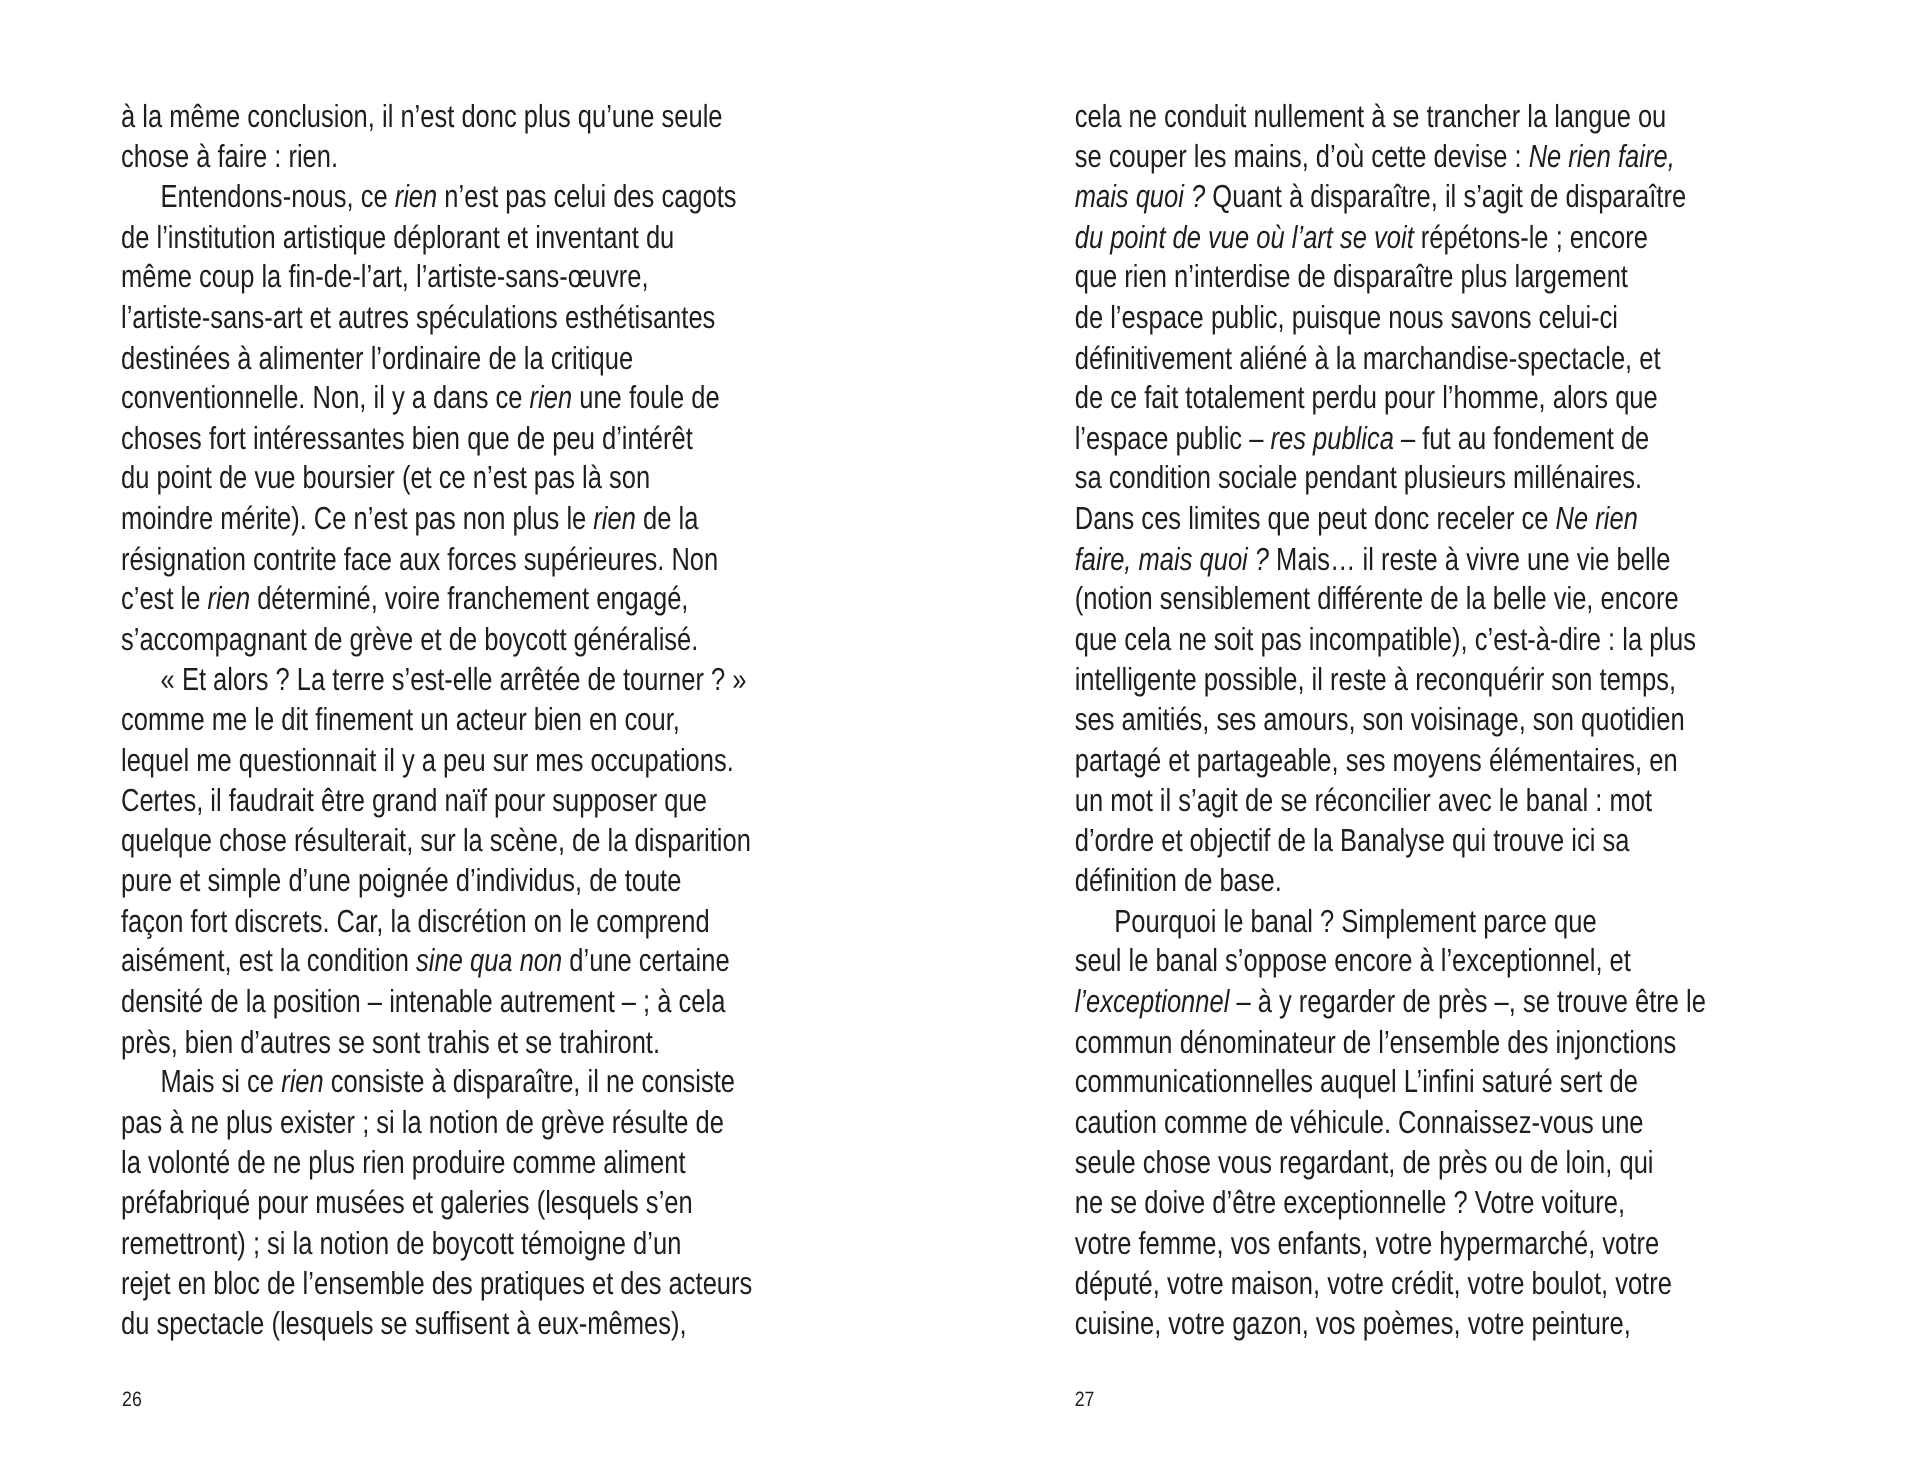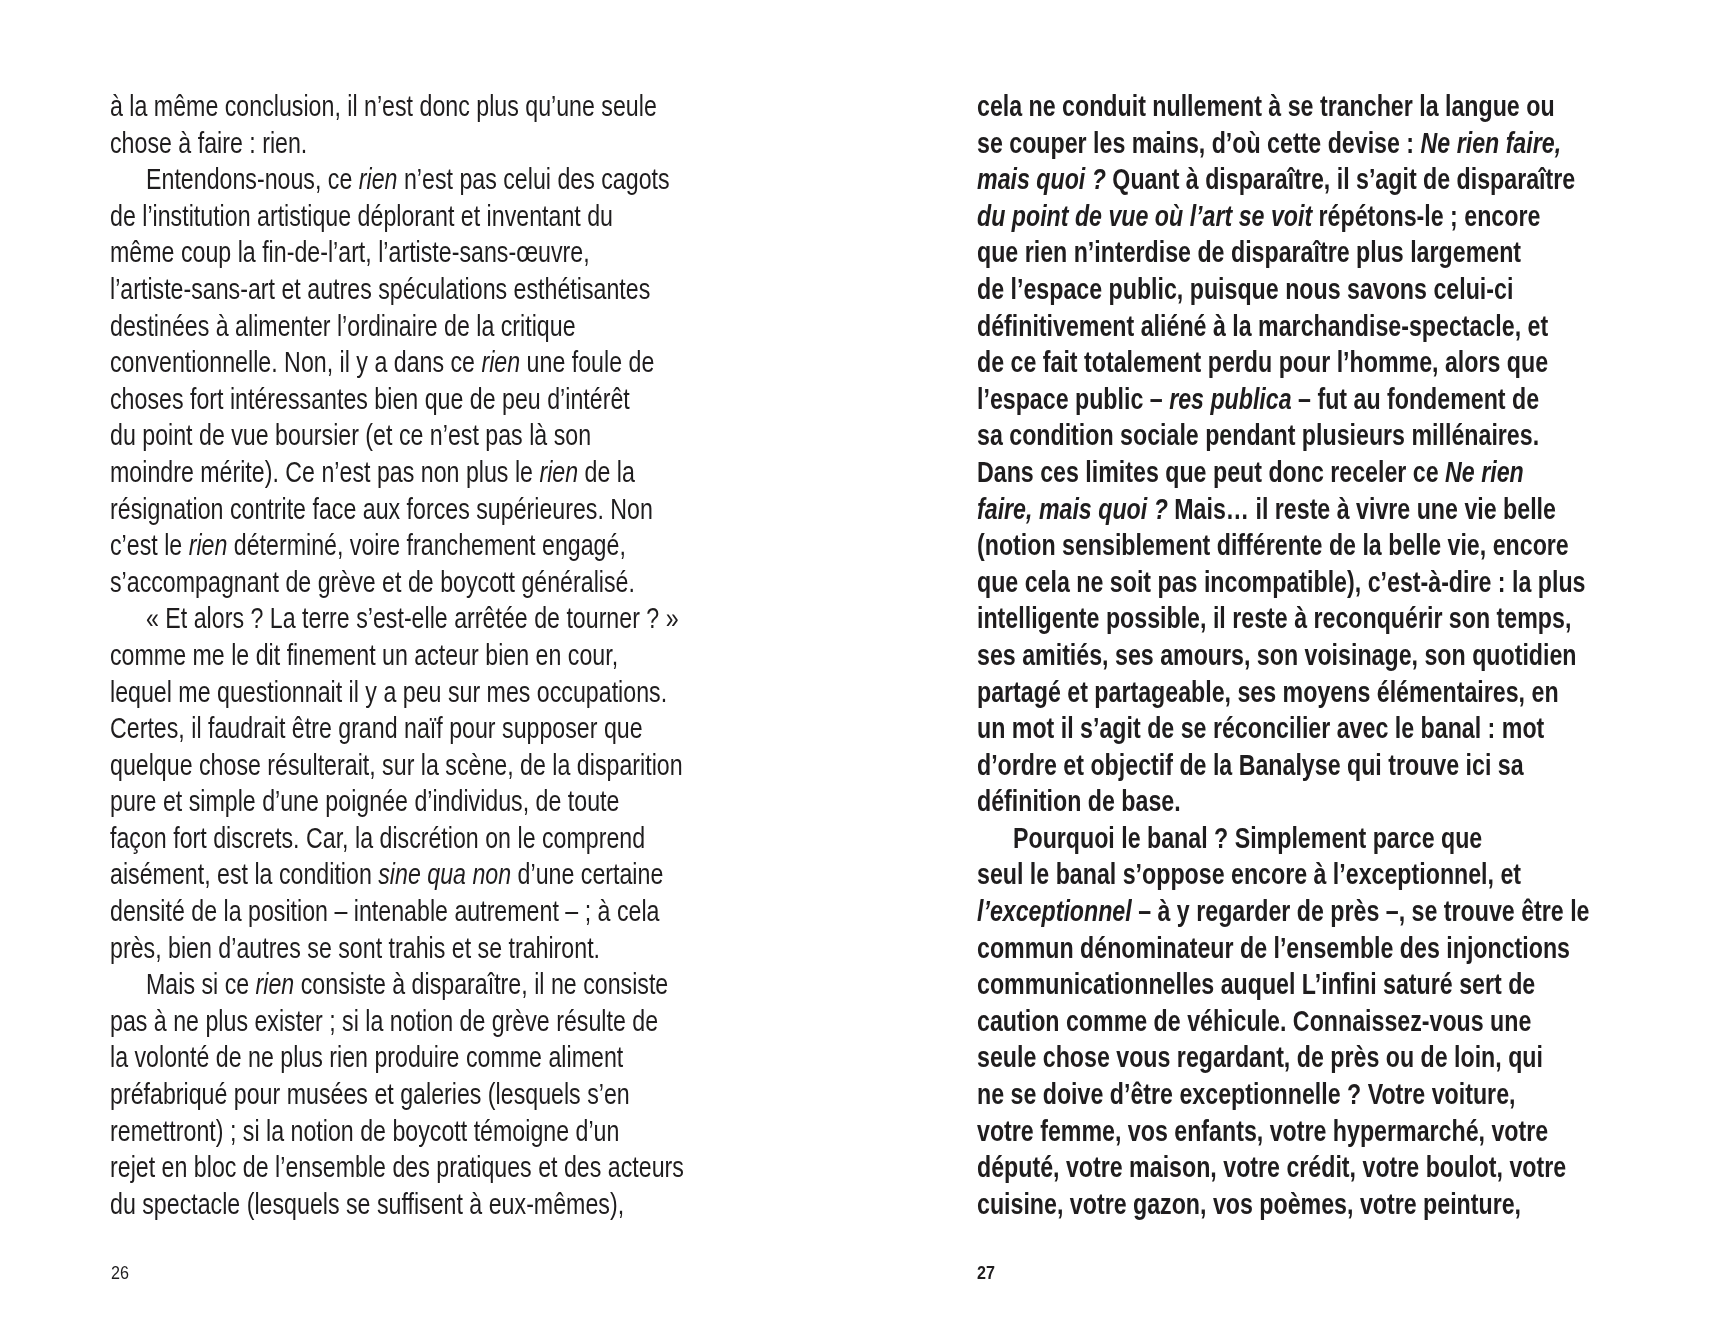--- a/index.html
+++ b/index.html
@@ -1,20 +1,20 @@
 <!DOCTYPE html>
 <html><head>
 <meta charset="utf-8">
 <style>
   html, body { margin: 0; padding: 0; background: #ffffff; }
   body { width: 1732px; height: 1338px; position: relative; overflow: hidden; }
   .spread { position: absolute; left: 0; top: 0; width: 1732px; height: 1338px; background: #ffffff; }
   .page { position: absolute; top: 0; height: 1338px; }
   .page-left { left: 0; width: 866px; }
-  .page-right { left: 866px; width: 866px; font-weight: bold; }
+  .page-right { left: 866px; width: 866px; }
   .text-block { position: absolute; top: 88px; }
   .page-left .text-block { left: 110px; }
   .page-right .text-block { left: 111px; }
   .line {
     display: block;
     height: 36.6px;
     line-height: 36.6px;
     white-space: nowrap;
     font-family: "Liberation Sans", sans-serif;
     font-size: 29px;

